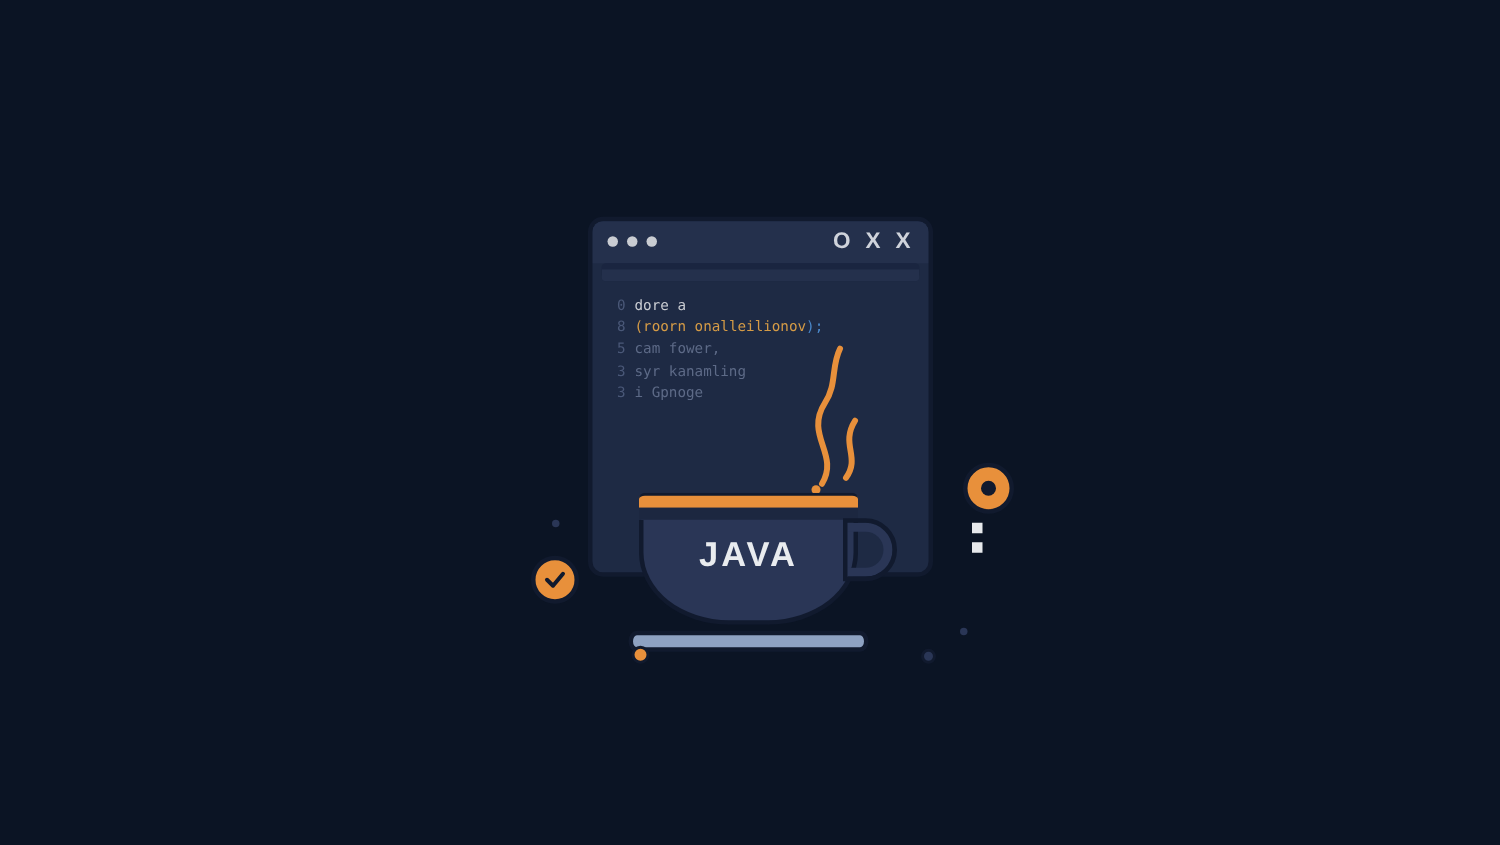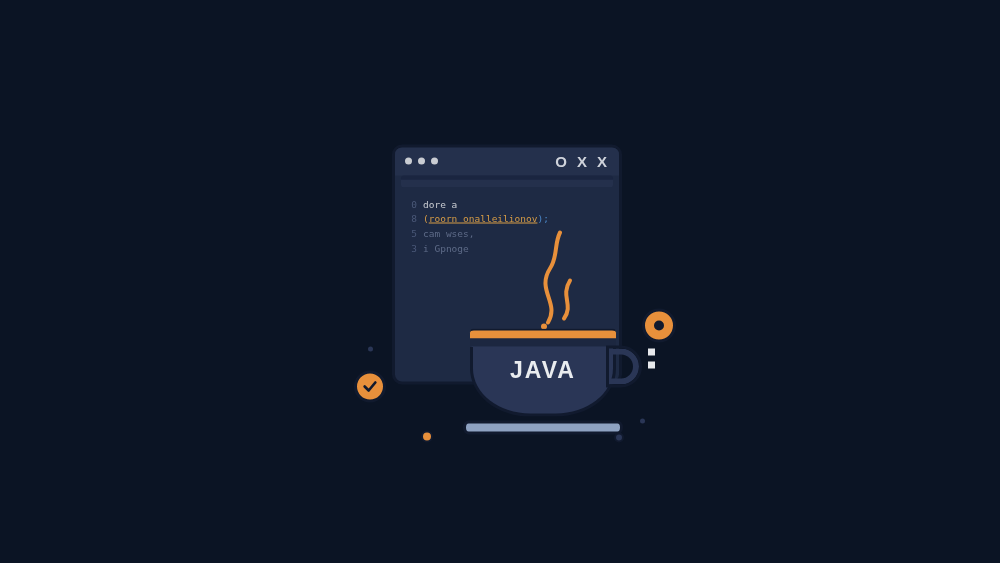--- a/index.html
+++ b/index.html
@@ -56,29 +56,29 @@
   }
   .code {
     padding: 10px 12px 0 12px;
     font-family: Consolas, Monaco, monospace;
     font-size: 9.5px;
     line-height: 1.55;
     color: #5d6a87;
   }
   .ln { color: #4a5878; display:inline-block; width: 10px; text-align:right; margin-right:6px;}
   .kw1 { color: #c9ccd2; text-align: center; }
-  .kw2 { color: #d59b46; text-decoration: underline; }
+  .kw2 { color: #d59b46; }
   .par { color: #d59b46; }
   .par2 { color: #4a87c9; }
   .codeline { white-space: pre; }
 
   
   .cup-wrap {
     position: absolute;
-    left: 453px; top: 328px;
+    left: 409px; top: 328px;
     width: 180px;
   }
   .cup-rim {
     width: 146px; height: 10px;
     background: #e8903b;
     border-radius: 4px 4px 0 0;
     margin: 0 auto;
     border-top: 2px solid #111a2e;
   }
   .cup-inner {
@@ -194,21 +194,22 @@
       <div class="wincontrols">
         <span class="wc">O</span>
         <span class="wc">X</span>
         <span class="wc">X</span>
       </div>
     </div>
     <div class="tabstrip"></div>
     <div class="code">
       <div class="codeline"><span class="ln">0</span><span class="kw1">dore a</span></div>
       <div class="codeline"><span class="ln">8</span><span class="par">(</span><span class="kw2">roorn onalleilionov</span><span class="par2">);</span></div>
-      <div class="codeline"><span class="ln">5</span><span>cam wses,</span></div>
+      <div class="codeline"><span class="ln">5</span><span>cam fower,</span></div>
+      <div class="codeline"><span class="ln">3</span><span>syr kanamling</span></div>
       <div class="codeline"><span class="ln">3</span><span>i Gpnoge</span></div>
     </div>
   </div>
 
   <div class="steam">
     <svg viewBox="0 0 60 100">
       <path d="M18 92 C 30 72, 6 60, 20 38 C 28 26, 24 14, 30 2" fill="none" stroke="#e8903b" stroke-width="4" stroke-linecap="round"></path>
       <path d="M34 88 C 44 74, 30 66, 40 50" fill="none" stroke="#e8903b" stroke-width="4" stroke-linecap="round"></path>
       <circle cx="14" cy="96" r="3" fill="#e8903b"></circle>
     </svg>

